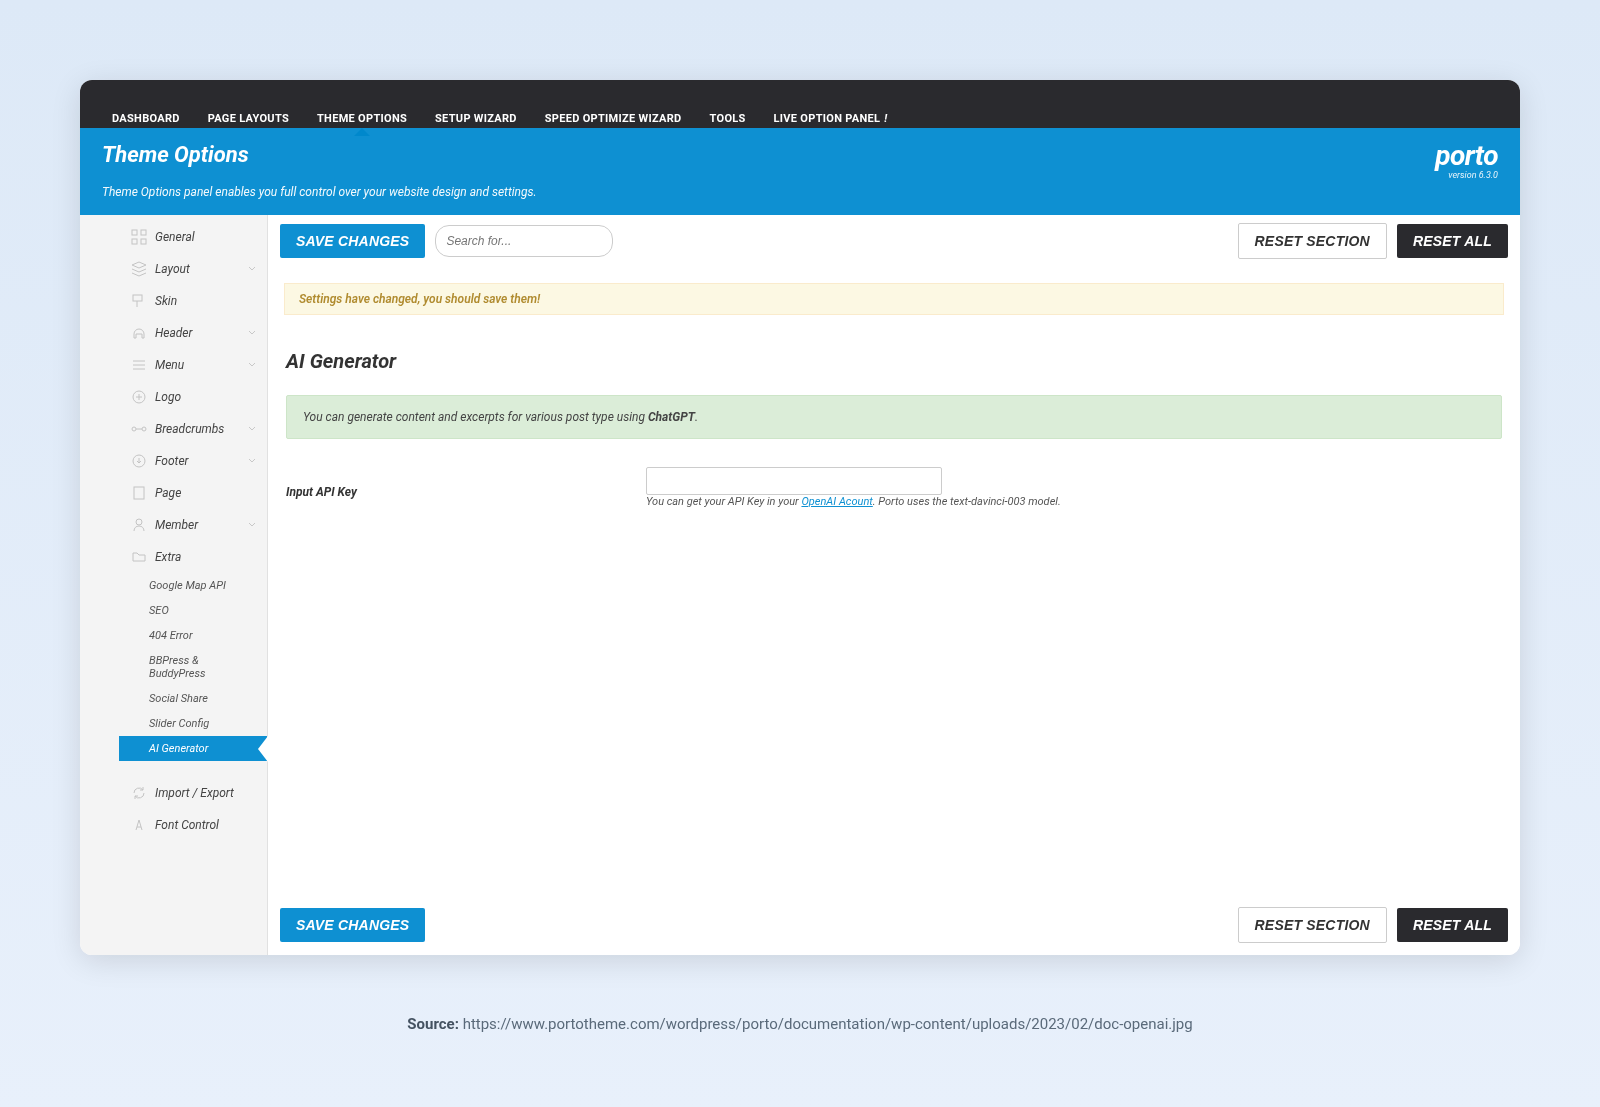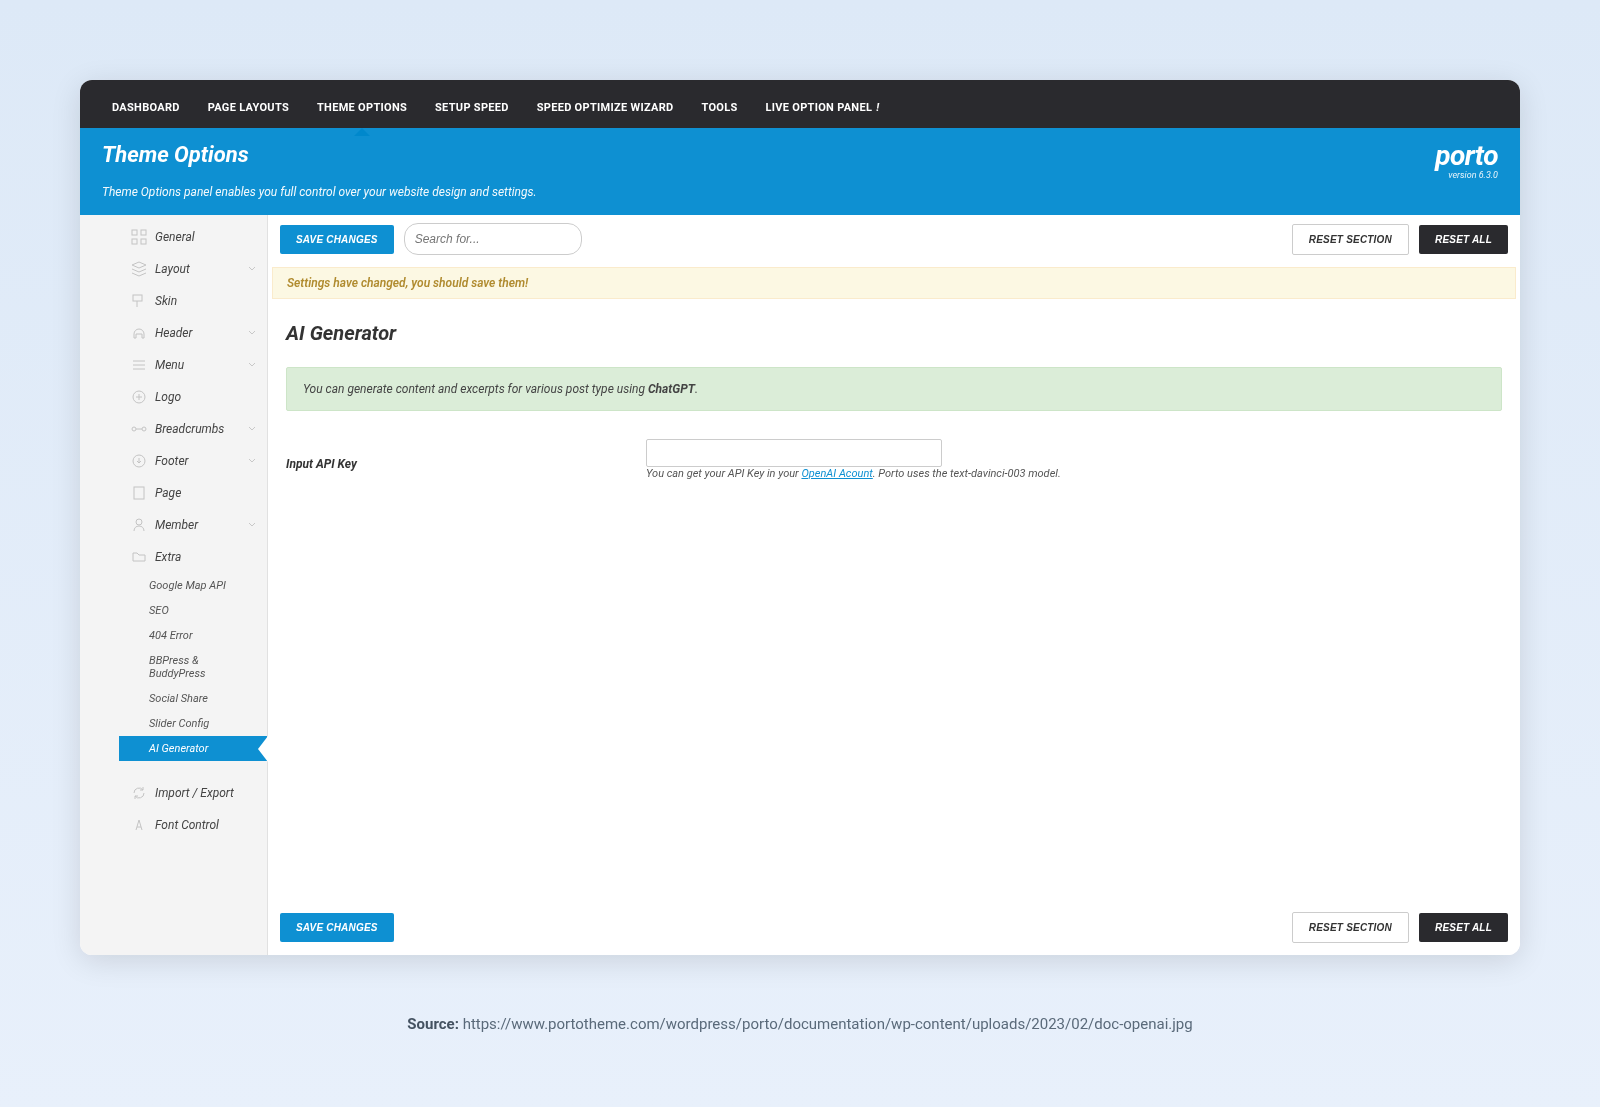--- a/index.html
+++ b/index.html
@@ -24,21 +24,21 @@
   display: flex;
   align-items: center;
   padding: 0 18px;
   height: 48px;
 }
 .topnav-item {
   color: #fff;
   font-size: 11px;
   font-weight: 700;
   letter-spacing: 0.3px;
-  padding: 4px 14px;
+  padding: 15px 14px;
   height: 48px;
   line-height: 48px;
   cursor: pointer;
   position: relative;
 }
 .topnav-item.active::after {
   content: "";
   position: absolute;
   bottom: -8px;
   left: 50%;
@@ -142,21 +142,21 @@
   flex-direction: column;
   background: #fff;
 }
 .toolbar {
   display: flex;
   align-items: center;
   padding: 8px 12px;
   gap: 10px;
 }
 .btn {
-  font-size: 10px;
+  font-size: 14px;
   font-weight: 700;
   font-style: italic;
   padding: 9px 16px;
   border: none;
   border-radius: 2px;
   cursor: pointer;
   letter-spacing: 0.2px;
 }
 .btn-primary { background: #0e90d2; color: #fff; }
 .btn-light { background: #fff; color: #333; border: 1px solid #ccc; }
@@ -172,21 +172,21 @@
 }
 .spacer { flex: 1; }
 .warnbar {
   background: #fcf8e3;
   border: 1px solid #faebcc;
   color: #b08b2f;
   font-size: 12px;
   font-style: italic;
   font-weight: 600;
   padding: 8px 14px;
-  margin: 4px;
+  margin: 16px;
 }
 .content {
   padding: 18px 18px 10px;
   flex: 1;
 }
 .page-title {
   font-size: 20px;
   font-weight: 700;
   font-style: italic;
   color: #333;
@@ -247,21 +247,21 @@
 </style>
 </head>
 <body>
 
 <div class="window">
 
   <div class="topnav">
     <div class="topnav-item"><span>DASHBOARD</span></div>
     <div class="topnav-item"><span>PAGE LAYOUTS</span></div>
     <div class="topnav-item active"><span>THEME OPTIONS</span></div>
-    <div class="topnav-item"><span>SETUP SPEED</span></div>
+    <div class="topnav-item"><span>SETUP WIZARD</span></div>
     <div class="topnav-item"><span>SPEED OPTIMIZE WIZARD</span></div>
     <div class="topnav-item"><span>TOOLS</span></div>
     <div class="topnav-item live"><span>LIVE OPTION PANEL</span><span class="bang">!</span></div>
   </div>
 
   <div class="bluebar">
     <div>
       <h1>Theme Options</h1>
       <p>Theme Options panel enables you full control over your website design and settings.</p>
     </div>

